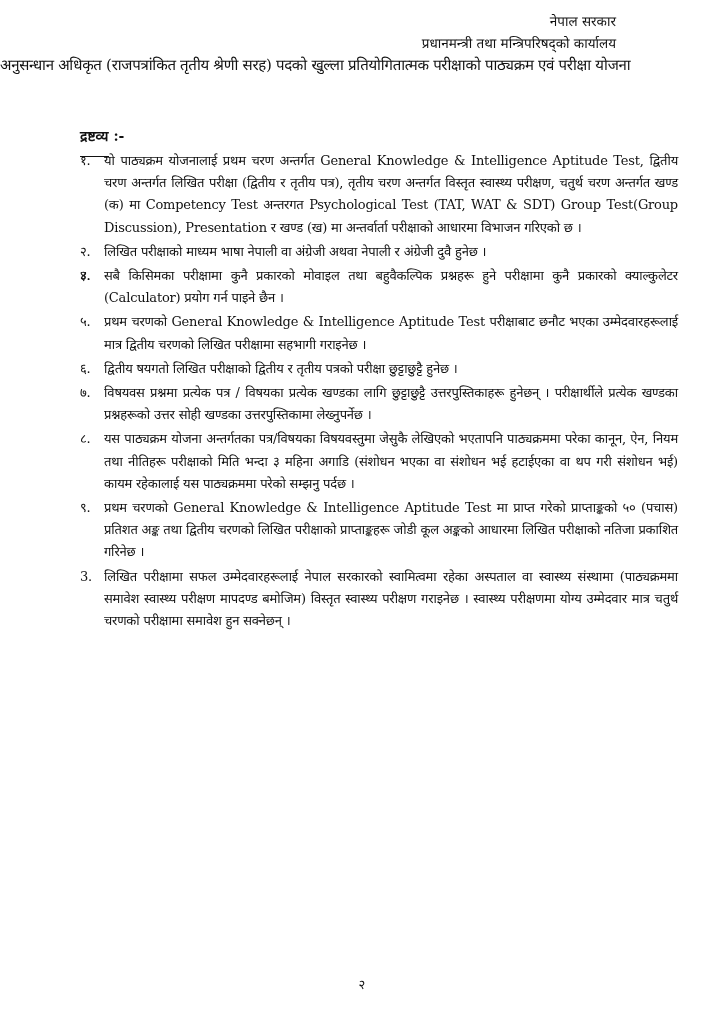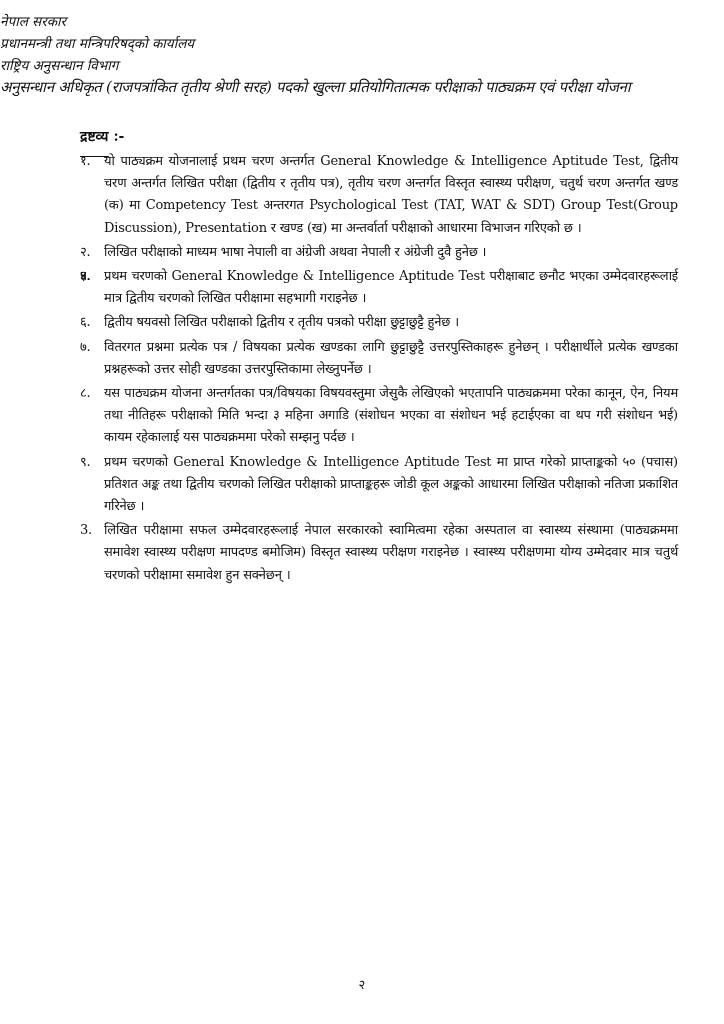--- a/index.html
+++ b/index.html
@@ -1,52 +1,51 @@
 <!DOCTYPE html>
 <html><head>
 <meta charset="utf-8">
 <style>
   html, body { margin: 0; padding: 0; background: #ffffff; }
   body { width: 724px; height: 1024px; position: relative; overflow: hidden;
          font-family: "DejaVu Serif", "Liberation Serif", serif; color: #111; }
   .page { position: absolute; left: 0; top: 0; width: 724px; height: 1024px; }
-  .header { position: absolute; top: 10px; left: 0; width: 616px; text-align: left; font-style: italic; }
+  .header { position: absolute; top: 10px; left: 0; width: 616px; text-align: right; }
   .header div { font-size: 13.5px; line-height: 22px; white-space: nowrap; }
   .header .subject { font-size: 15px; letter-spacing: -0.3px; }
   .note-heading { position: absolute; left: 80px; top: 126px; font-size: 14px; font-weight: bold;
                   }
   .note-heading span.u { border-bottom: 1.5px solid #111; padding-bottom: 12px; margin-top: 26px; }
   .notes { position: absolute; left: 80px; top: 150px; width: 598px; list-style: none; margin: 0; padding: 0; }
   .notes li { position: relative; padding-left: 24px; font-size: 13px; line-height: 22.2px;
               text-align: justify; margin: 0 0 2px 0; letter-spacing: -0.2px; }
   .notes li .num { position: absolute; left: 0; top: 0; }
   .page-number { position: absolute; left: 0; width: 724px; top: 975px; text-align: center; font-size: 13px; }
 </style>
 </head>
 <body>
 
 <div class="page">
   <div class="header">
     <div>नेपाल सरकार</div>
     <div>प्रधानमन्त्री तथा मन्त्रिपरिषद्को कार्यालय</div>
-    <div>राष्ट्रिय अनुसन्धान विभाग</div>
     <div class="subject">अनुसन्धान अधिकृत (राजपत्रांकित तृतीय श्रेणी सरह) पदको खुल्ला प्रतियोगितात्मक परीक्षाको पाठ्यक्रम एवं परीक्षा योजना</div>
   </div>
 
   <div class="note-heading">
     <span class="u">द्रष्टव्य</span><span> :-</span>
   </div>
 
   <ol class="notes">
     <li><span class="num">१.</span><span>यो पाठ्यक्रम योजनालाई प्रथम चरण अन्तर्गत General Knowledge &amp; Intelligence Aptitude Test, द्वितीय चरण अन्तर्गत लिखित परीक्षा (द्वितीय र तृतीय पत्र), तृतीय चरण अन्तर्गत विस्तृत स्वास्थ्य परीक्षण, चतुर्थ चरण अन्तर्गत खण्ड (क) मा  Competency Test अन्तरगत Psychological Test (TAT, WAT &amp; SDT) Group Test(Group Discussion), Presentation र खण्ड (ख) मा अन्तर्वार्ता परीक्षाको आधारमा विभाजन गरिएको छ ।</span></li>
     <li><span class="num">२.</span><span>लिखित परीक्षाको माध्यम भाषा नेपाली वा अंग्रेजी अथवा नेपाली र अंग्रेजी दुवै हुनेछ ।</span></li>
     <li><span class="num">३.</span></li>
-    <li><span class="num">४.</span></li>
+    <li><span class="num">४.</span><span>सबै किसिमका परीक्षामा कुनै प्रकारको मोवाइल तथा बहुवैकल्पिक प्रश्नहरू हुने परीक्षामा कुनै प्रकारको क्याल्कुलेटर (Calculator) प्रयोग गर्न पाइने छैन ।</span></li>
     <li><span class="num">५.</span><span>प्रथम चरणको General Knowledge &amp; Intelligence Aptitude Test परीक्षाबाट छनौट भएका उम्मेदवारहरूलाई मात्र द्वितीय चरणको लिखित परीक्षामा सहभागी गराइनेछ ।</span></li>
-    <li><span class="num">६.</span><span>द्वितीय षयवसो लिखित परीक्षाको द्वितीय र तृतीय पत्रको परीक्षा छुट्टाछुट्टै हुनेछ ।</span></li>
-    <li><span class="num">७.</span><span>वितरगत प्रश्नमा प्रत्येक पत्र / विषयका प्रत्येक खण्डका लागि छुट्टाछुट्टै उत्तरपुस्तिकाहरू हुनेछन् । परीक्षार्थीले प्रत्येक खण्डका प्रश्नहरूको उत्तर सोही खण्डका उत्तरपुस्तिकामा लेख्नुपर्नेछ ।</span></li>
+    <li><span class="num">६.</span><span>द्वितीय षयगतो लिखित परीक्षाको द्वितीय र तृतीय पत्रको परीक्षा छुट्टाछुट्टै हुनेछ ।</span></li>
+    <li><span class="num">७.</span><span>विषयवस प्रश्नमा प्रत्येक पत्र / विषयका प्रत्येक खण्डका लागि छुट्टाछुट्टै उत्तरपुस्तिकाहरू हुनेछन् । परीक्षार्थीले प्रत्येक खण्डका प्रश्नहरूको उत्तर सोही खण्डका उत्तरपुस्तिकामा लेख्नुपर्नेछ ।</span></li>
     <li><span class="num">८.</span><span>यस पाठ्यक्रम योजना अन्तर्गतका पत्र/विषयका विषयवस्तुमा जेसुकै लेखिएको भएतापनि पाठ्यक्रममा परेका कानून, ऐन, नियम तथा नीतिहरू परीक्षाको मिति भन्दा ३ महिना अगाडि (संशोधन भएका वा संशोधन भई हटाईएका वा थप गरी संशोधन भई) कायम रहेकालाई यस पाठ्यक्रममा परेको सम्झनु पर्दछ ।</span></li>
     <li><span class="num">९.</span><span>प्रथम चरणको General Knowledge &amp; Intelligence Aptitude Test मा प्राप्त गरेको प्राप्ताङ्कको ५० (पचास) प्रतिशत अङ्क तथा द्वितीय चरणको लिखित परीक्षाको प्राप्ताङ्कहरू जोडी कूल अङ्कको आधारमा लिखित परीक्षाको नतिजा प्रकाशित गरिनेछ ।</span></li>
     <li><span class="num">3.</span><span>लिखित परीक्षामा सफल उम्मेदवारहरूलाई नेपाल सरकारको स्वामित्वमा रहेका अस्पताल वा स्वास्थ्य संस्थामा (पाठ्यक्रममा समावेश स्वास्थ्य परीक्षण मापदण्ड बमोजिम) विस्तृत स्वास्थ्य परीक्षण गराइनेछ । स्वास्थ्य परीक्षणमा योग्य उम्मेदवार मात्र चतुर्थ चरणको परीक्षामा समावेश हुन सक्नेछन् ।</span></li>
   </ol>
 
   <div class="page-number">२</div>
 </div>
 
 </body></html>

